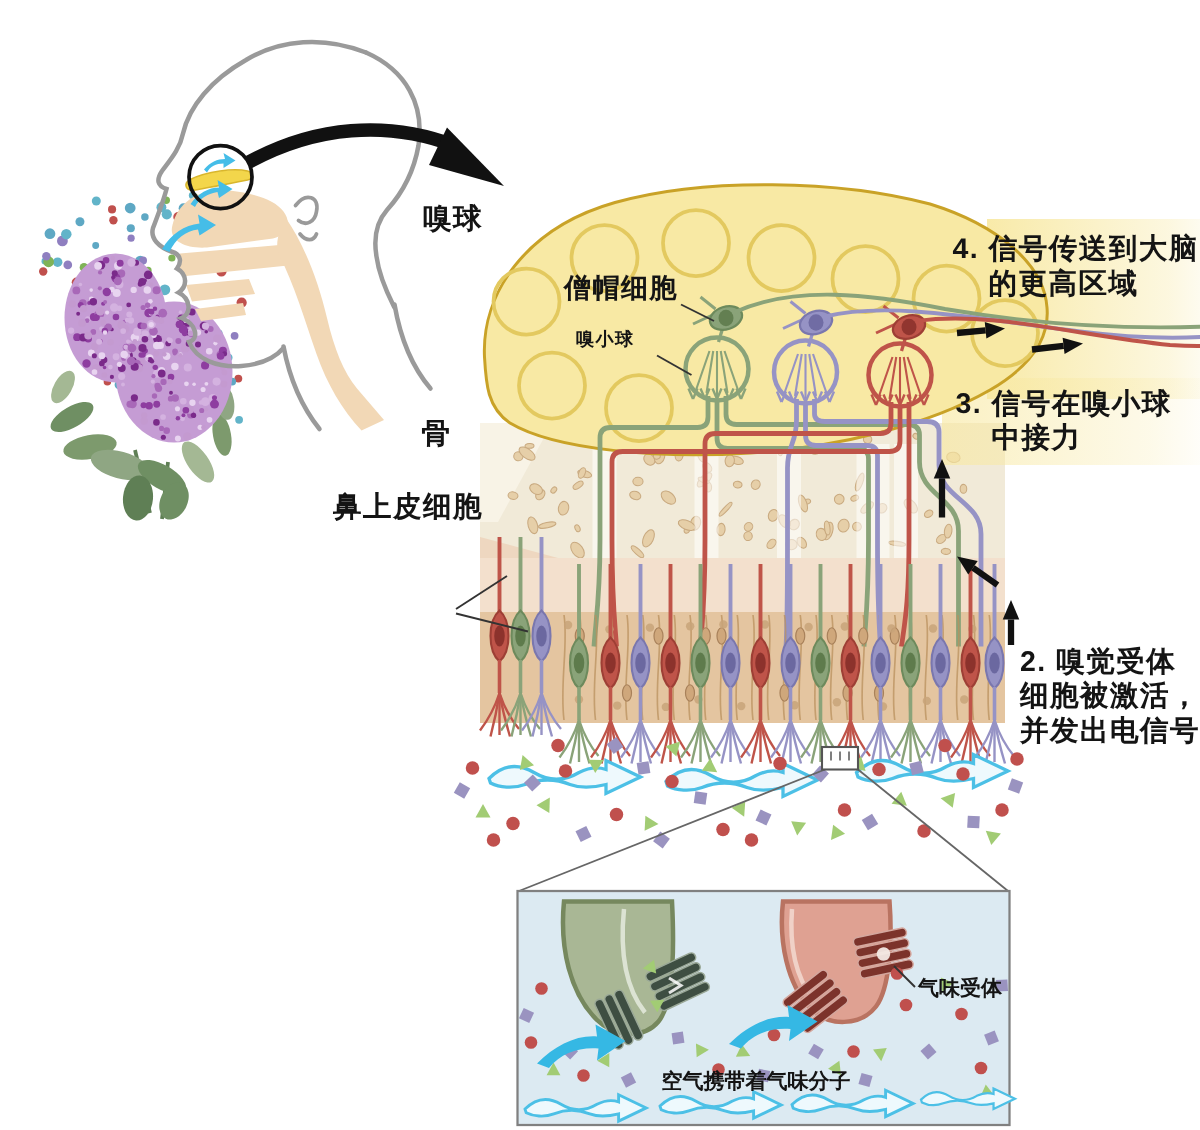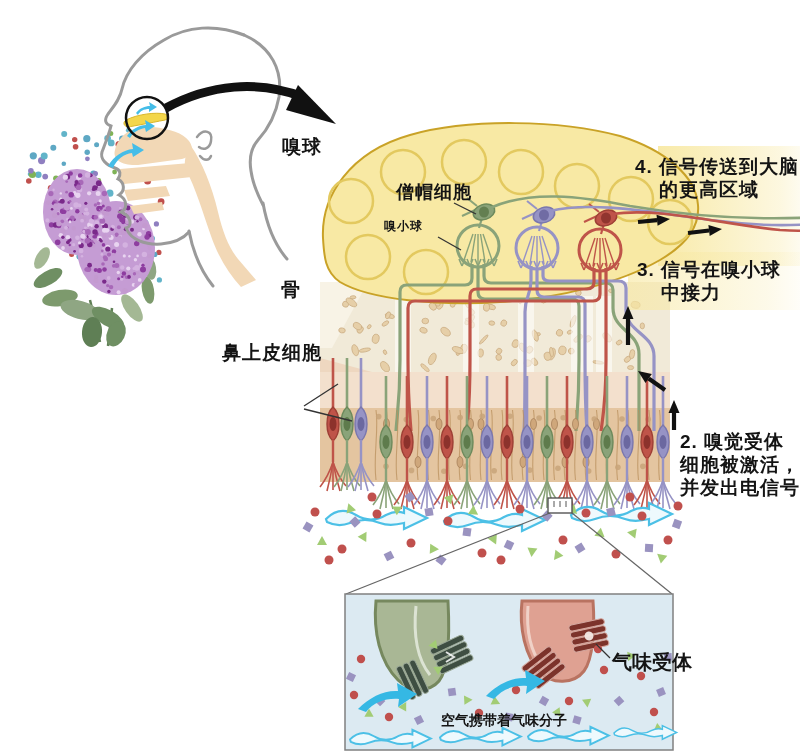--- a/index.html
+++ b/index.html
@@ -966,26 +966,26 @@
 
   <g id="g-pointers">
     <line x1="434" y1="203" x2="456" y2="214" stroke="#333" stroke-width="1.3"></line>
     <line x1="418" y1="237" x2="441" y2="250" stroke="#333" stroke-width="1.3"></line>
     <line x1="284" y1="406" x2="318" y2="384" stroke="#333" stroke-width="1.3"></line>
     <line x1="284" y1="409" x2="332" y2="421" stroke="#333" stroke-width="1.3"></line>
   </g>
 </svg>
 
 <div class="lbl" style="left:262px;top:136px">嗅球</div>
-<div class="lbl" style="left:376px;top:182px;font-size:18px">僧帽细胞</div>
+<div class="lbl" style="left:356px;top:182px;font-size:18px">僧帽细胞</div>
 <div class="lbl" style="left:364px;top:219px;font-size:12px">嗅小球</div>
 <div class="lbl" style="left:261px;top:279px">骨</div>
-<div class="lbl" style="left:202px;top:342px">鼻上皮细胞</div>
+<div class="lbl" style="left:202px;top:328px">鼻上皮细胞</div>
 <div class="lbl hang" style="left:615px;top:156px;width:195px">4. 信号传送到大脑
 的更高区域</div>
 <div class="lbl hang" style="left:617px;top:259px;width:185px">3. 信号在嗅小球
 中接力</div>
 <div class="lbl" style="left:660px;top:431px;width:145px">2. 嗅觉受体
 细胞被激活，
 并发出电信号</div>
-<div class="lbl" style="left:592px;top:650px;font-size:20px;letter-spacing:0">气味受体</div>
+<div class="lbl" style="left:592px;top:650px;font-size:14px;letter-spacing:0">气味受体</div>
 <div class="lbl" style="left:421px;top:712px;font-size:14px;letter-spacing:0">空气携带着气味分子</div>
 </div>
 
 </body></html>

